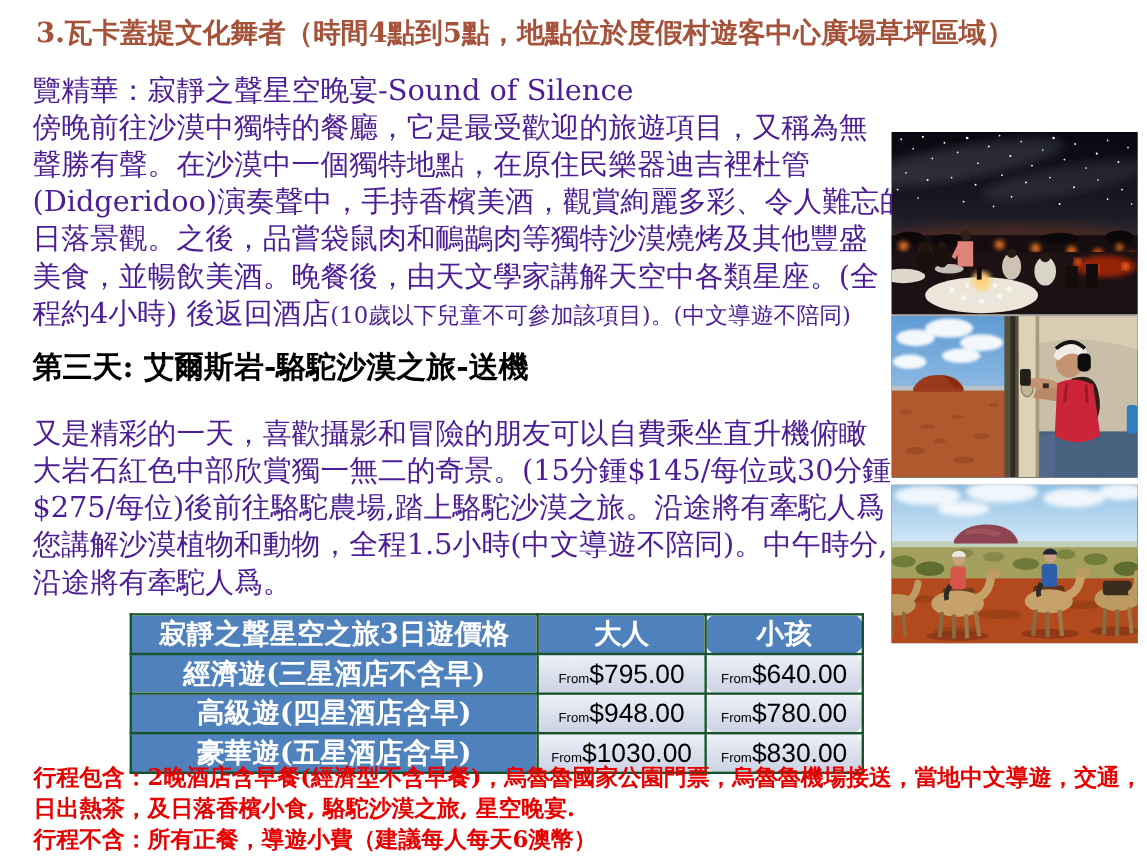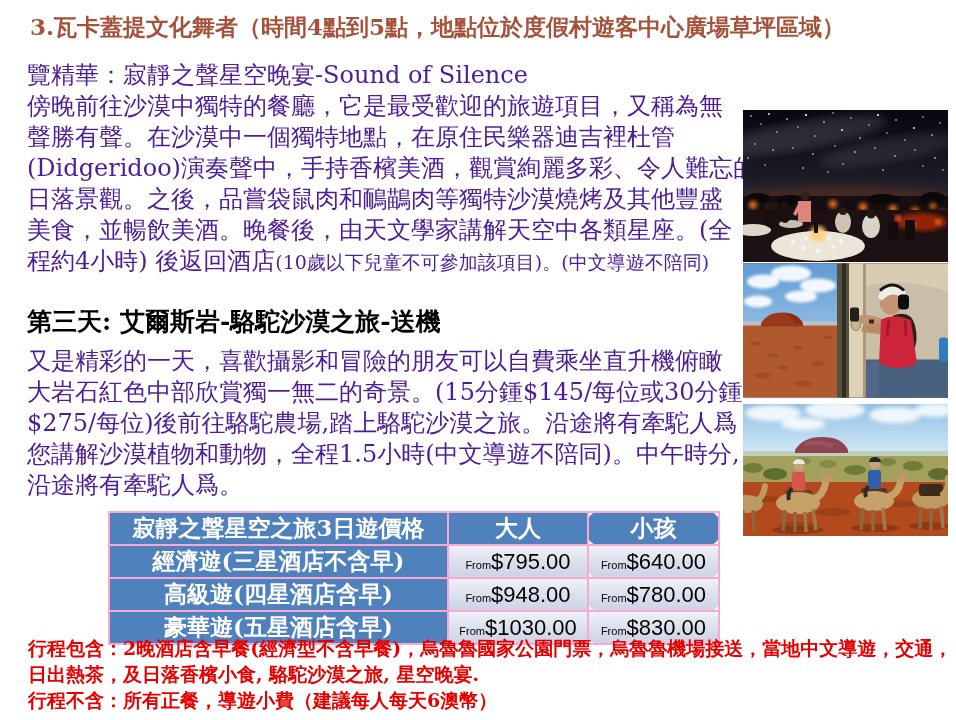--- a/index.html
+++ b/index.html
@@ -10,25 +10,25 @@
   .title{position:absolute;left:30px;top:12px;font-size:23px;font-weight:bold;
          color:#a5523a;letter-spacing:0px;white-space:nowrap;text-align:center;}
 
   .textblock{position:absolute;left:27px;font-size:24px;line-height:31px;
              color:#4c1d95;white-space:nowrap;}
   #intro{top:60px;}
   #day3para{top:346px;}
   .sm{font-size:19px;}
 
   .h2{position:absolute;left:27px;top:289px;font-size:25px;font-weight:bold;
-      color:#000;white-space:nowrap;margin-top:16px;}
+      color:#000;white-space:nowrap;}
 
   table.price{position:absolute;left:108px;top:511px;border-collapse:collapse;
               table-layout:fixed;}
-  table.price td{border:2px solid #f9a8d4;height:25px;padding:0 2px;
+  table.price td{border:2px solid #14532d;height:25px;padding:0 2px;
                  text-align:center;vertical-align:middle;overflow:hidden;}
   td.c1{width:333px;}
   td.c2{width:134px;}
   td.c3{width:125px;border-radius:10px;}
   td.hd{background:#4f81bd;color:#fff;font-size:23px;font-weight:bold;}
   td.lbl{background:#4f81bd;color:#fff;font-size:23px;font-weight:bold;}
   td.val{background:linear-gradient(180deg,#eef1f7 0%,#dde2ee 45%,#ccd3e4 100%);
          color:#000;font-family:"Liberation Sans","DejaVu Sans",sans-serif;}
   td.val .from{font-size:11px;letter-spacing:0;}
   td.val .amt{font-size:22px;}

